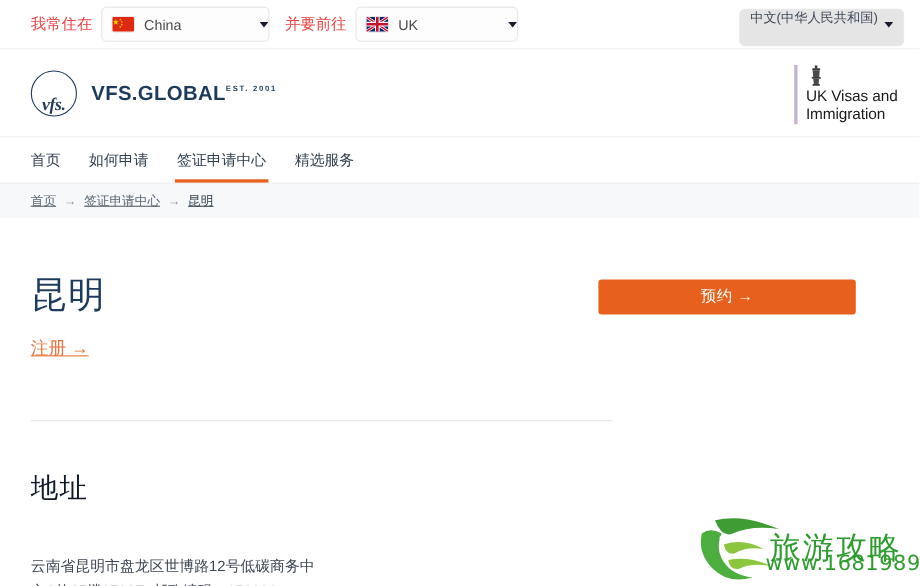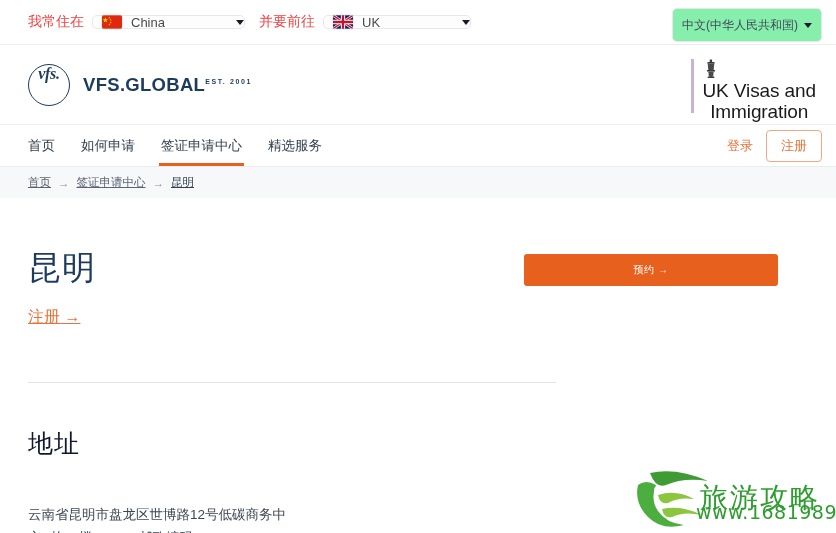--- a/index.html
+++ b/index.html
@@ -22,21 +22,21 @@
     padding: 0 14px 0 28px;
     position: relative;
   }
   .tb-label {
     font-size: 14px;
     color: #ef4444;
     white-space: nowrap;
     margin-right: 8px;
   }
   .select-box {
-    height: 14px;
+    height: 32px;
     min-width: 153px;
     border: 1px solid #e6e8ec;
     border-radius: 5px;
     background: #fdfdfe;
     display: flex;
     align-items: center;
     padding: 0 0 0 9px;
     margin-right: 14px;
     cursor: pointer;
   }
@@ -64,44 +64,44 @@
     border-top: 5px solid #1a1a2e;
     margin-left: 6px;
     flex: 0 0 auto;
   }
   .lang-box {
     position: absolute;
     right: 14px; top: 8px;
     height: 28px;
     border: 1px solid #e6e8ec;
     border-radius: 5px;
-    background: #86efac;
-    display: flex;
-    align-items: center;
+    background: #e5e5e5;
+    display: flex;
+    align-items: flex-end;
     padding: 16px 9px;
     cursor: pointer;
   }
   .lang-box .sel-text { font-size: 12px; color:#414b5a; }
 
   
   .header {
     height: 80px;
     border-bottom: 1px solid #ececec;
     display: flex;
     align-items: center;
     padding: 0 20px 0 28px;
     position: relative;
     background: #fff;
   }
   .vfs-logo { display: flex; align-items: center; }
   .vfs-circle {
     width: 42px; height: 42px;
     border: 1.6px solid #1d3b5c;
     border-radius: 50%;
-    display: flex; align-items: flex-start; justify-content: center;
+    display: flex; align-items: flex-end; justify-content: center;
     margin-right: 13px;
   }
   .vfs-circle span {
     font-family: "Liberation Serif", "DejaVu Serif", serif;
     font-style: italic;
     font-weight: bold;
     font-size: 16px;
     color: #1d3b5c;
     letter-spacing: -0.3px;
   }
@@ -126,26 +126,25 @@
     right: 20px; top: 14px;
     display: flex;
     align-items: flex-start;
     padding-left: 8px;
     border-left: 3px solid #c8b2d4;
     height: 54px;
   }
   .ukvi-inner { display:flex; flex-direction: column; }
   .crown { width: 18px; height: 20px; margin-bottom: 1px; }
   .ukvi-text {
-    font-size: 19px;
+    font-size: 14px;
     color: #1a1a1a;
     line-height: 1.13;
     letter-spacing: -0.1px;
     white-space: nowrap;
-    text-align: center;
   }
 
   
   .nav {
     height: 42px;
     border-bottom: 1px solid #ececec;
     display: flex;
     align-items: stretch;
     padding: 0 14px 0 28px;
     position: relative;
@@ -233,27 +232,27 @@
     margin-top: 21px;
     font-size: 16px;
     color: #e8733a;
     text-decoration: underline;
     cursor: pointer;
   }
   .appt-btn {
     position: absolute;
     right: 30px;
     top: 56px;
-    width: 254px;
+    width: 234px;
     height: 32px;
     background: #e8601d;
     border: none;
     border-radius: 3px;
     color: #fff;
-    font-size: 10px;
+    font-size: 14px;
     font-family: inherit;
     cursor: pointer;
     display: flex;
     align-items: center;
     justify-content: center;
     letter-spacing: 0.5px;
   }
   .divider {
     width: 528px;
     height: 1px;
@@ -384,24 +383,20 @@
       <div class="nav-item">
         <span>如何申请</span>
       </div>
       <div class="nav-item active">
         <span>签证申请中心</span>
       </div>
       <div class="nav-item">
         <span>精选服务</span>
       </div>
     </div>
-    <div class="nav-right">
-      <span class="login-link">登录</span>
-      <span class="register-btn">注册</span>
-    </div>
   </div>
 
   <div class="crumbbar">
     <span class="crumb">首页</span>
     <span class="crumb-sep">→</span>
     <span class="crumb">签证申请中心</span>
     <span class="crumb-sep">→</span>
     <span class="crumb last">昆明</span>
   </div>
 

